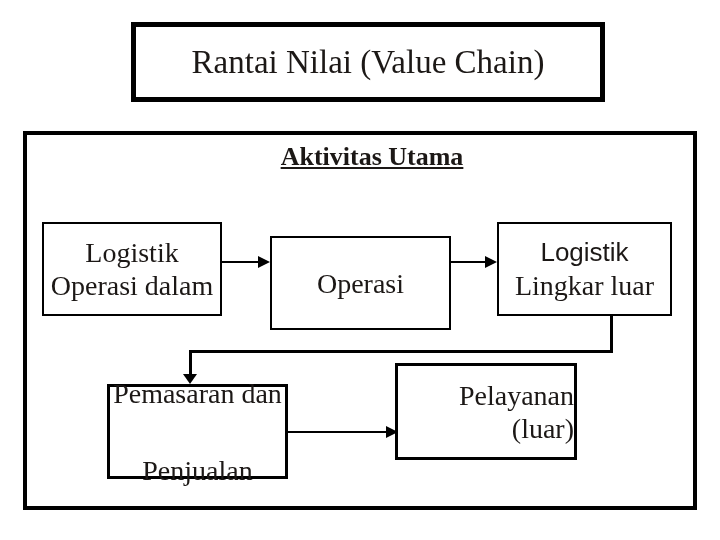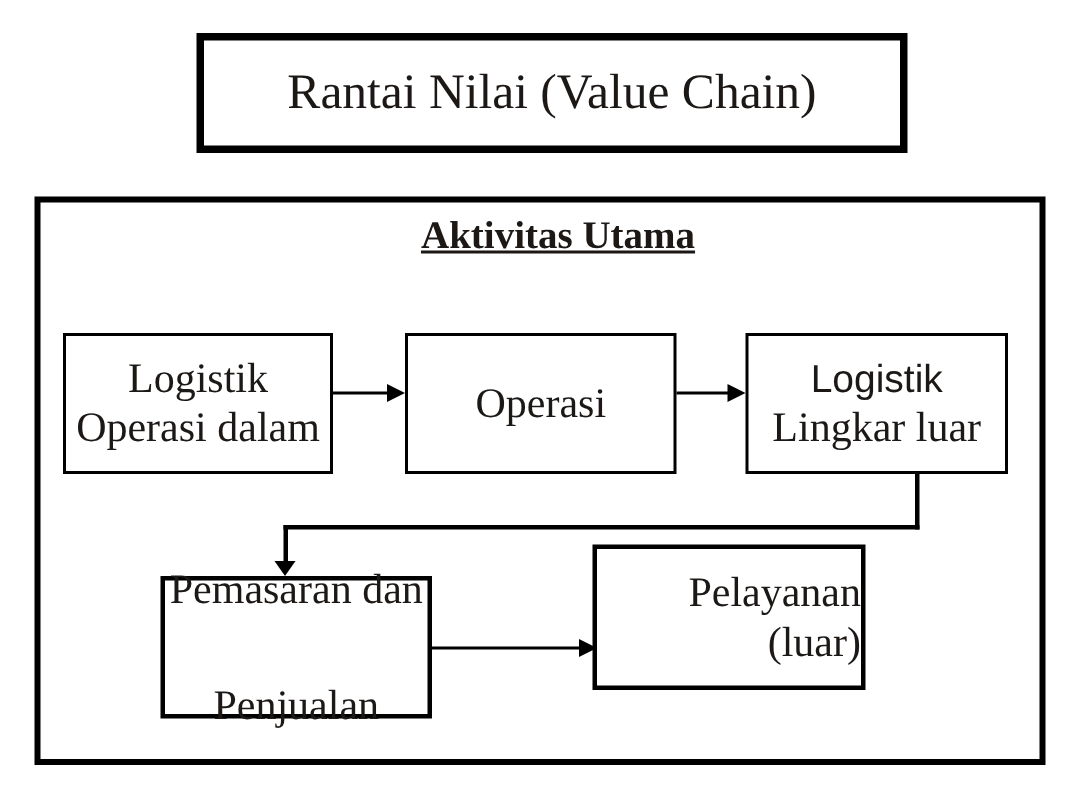--- a/index.html
+++ b/index.html
@@ -59,21 +59,21 @@
     display: flex;
     flex-direction: column;
     align-items: center;
     justify-content: center;
     text-align: center;
     font-size: 28px;
     line-height: 33px;
   }
   .node span { display: block; white-space: nowrap; }
   .box-a { left: 42px;  top: 222px; width: 180px; height: 94px; }
-  .box-b { left: 270px; top: 222px; width: 181px; height: 94px; }
+  .box-b { left: 270px; top: 236px; width: 181px; height: 94px; }
   .box-c { left: 497px; top: 222px; width: 175px; height: 94px; }
   .box-d { left: 107px; top: 384px; width: 181px; height: 95px; border-width: 3px; gap: 44px; }
   .box-e { left: 395px; top: 363px; width: 182px; height: 97px; border-width: 3px; align-items: flex-end; }
   .sans { font-family: "Liberation Sans", sans-serif; font-size: 26px; }
   
   .hline, .vline { position: absolute; background: var(--ink); }
   .head { position: absolute; width: 0; height: 0; }
   .head-right {
     border-top: 6px solid transparent;
     border-bottom: 6px solid transparent;

